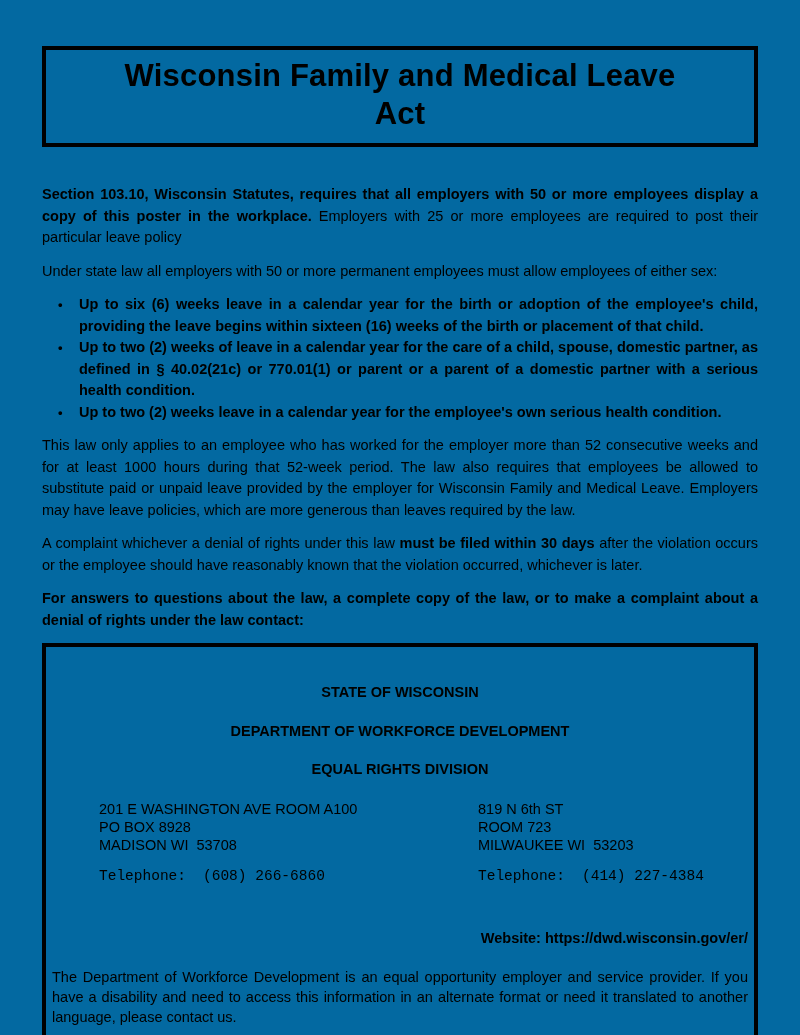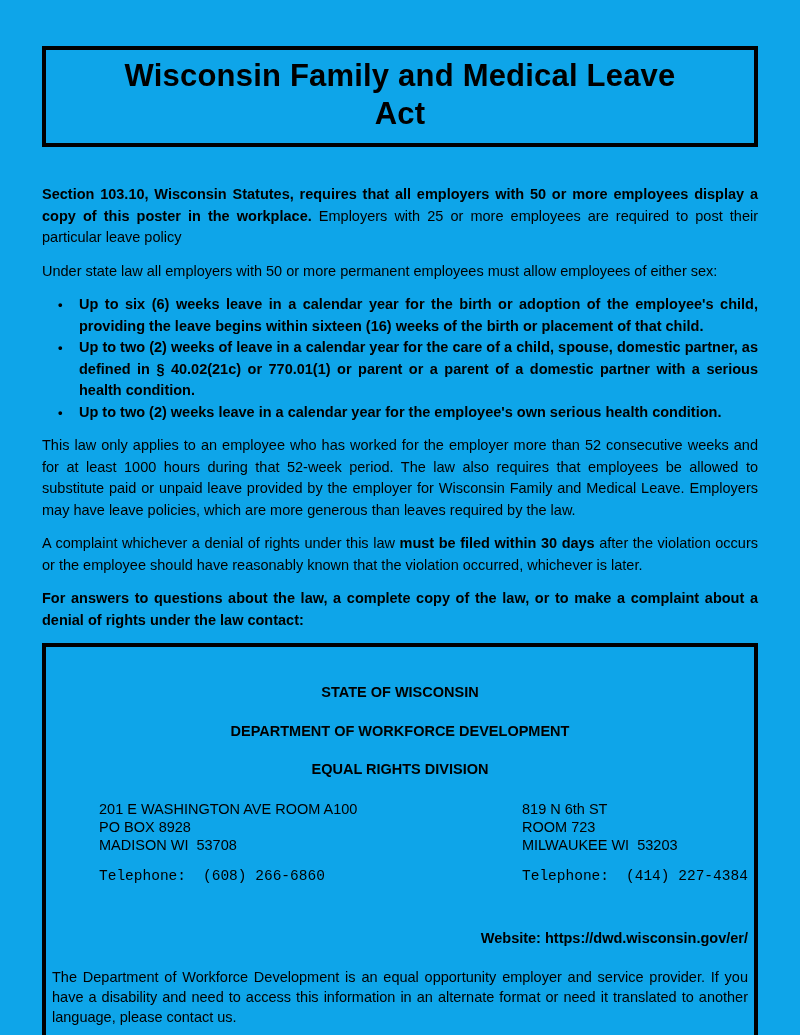--- a/index.html
+++ b/index.html
@@ -2,21 +2,21 @@
 <html><head>
 <meta charset="utf-8">
 <style>
   * { margin: 0; padding: 0; box-sizing: border-box; }
   html, body { background: #e8e8e8; }
   .page {
     position: relative;
     width: 800px;
     height: 1035px;
     margin: 0 auto;
-    background: #0ea5e9;
+    background: #0369a1;
     color: #000000;
     font-family: "Liberation Sans", "DejaVu Sans", sans-serif;
     font-size: 14.5px;
     line-height: 21.5px;
     padding: 46px 42px 0 42px;
     overflow: hidden;
   }
   .title-box {
     border: 4px solid #000000;
     text-align: center;
@@ -60,21 +60,20 @@
   .org-line {
     text-align: center;
     font-weight: bold;
     line-height: 18.5px;
     margin-top: 20px;
   }
   .addr-cols {
     display: flex;
     padding-left: 47px;
     margin-top: 21px;
-    gap: 44px;
   }
   .addr-col-madison { width: 379px; }
   .addr-col-milwaukee { flex: 1; }
   .addr-line {
     white-space: pre;
     line-height: 18px;
   }
   .phone-row {
     margin-top: 13px;
     line-height: 18px;

